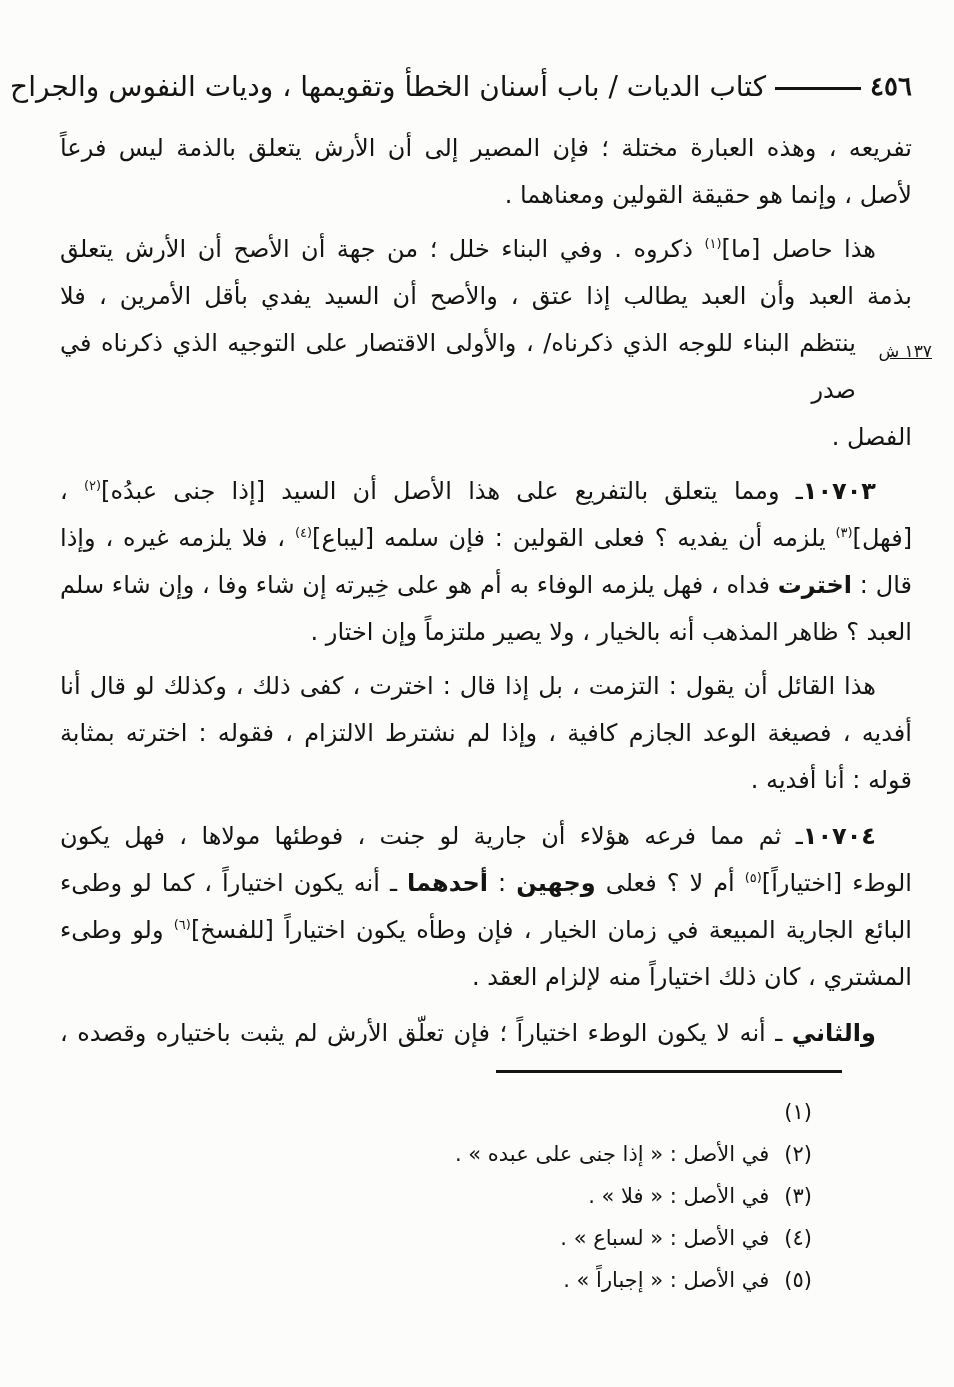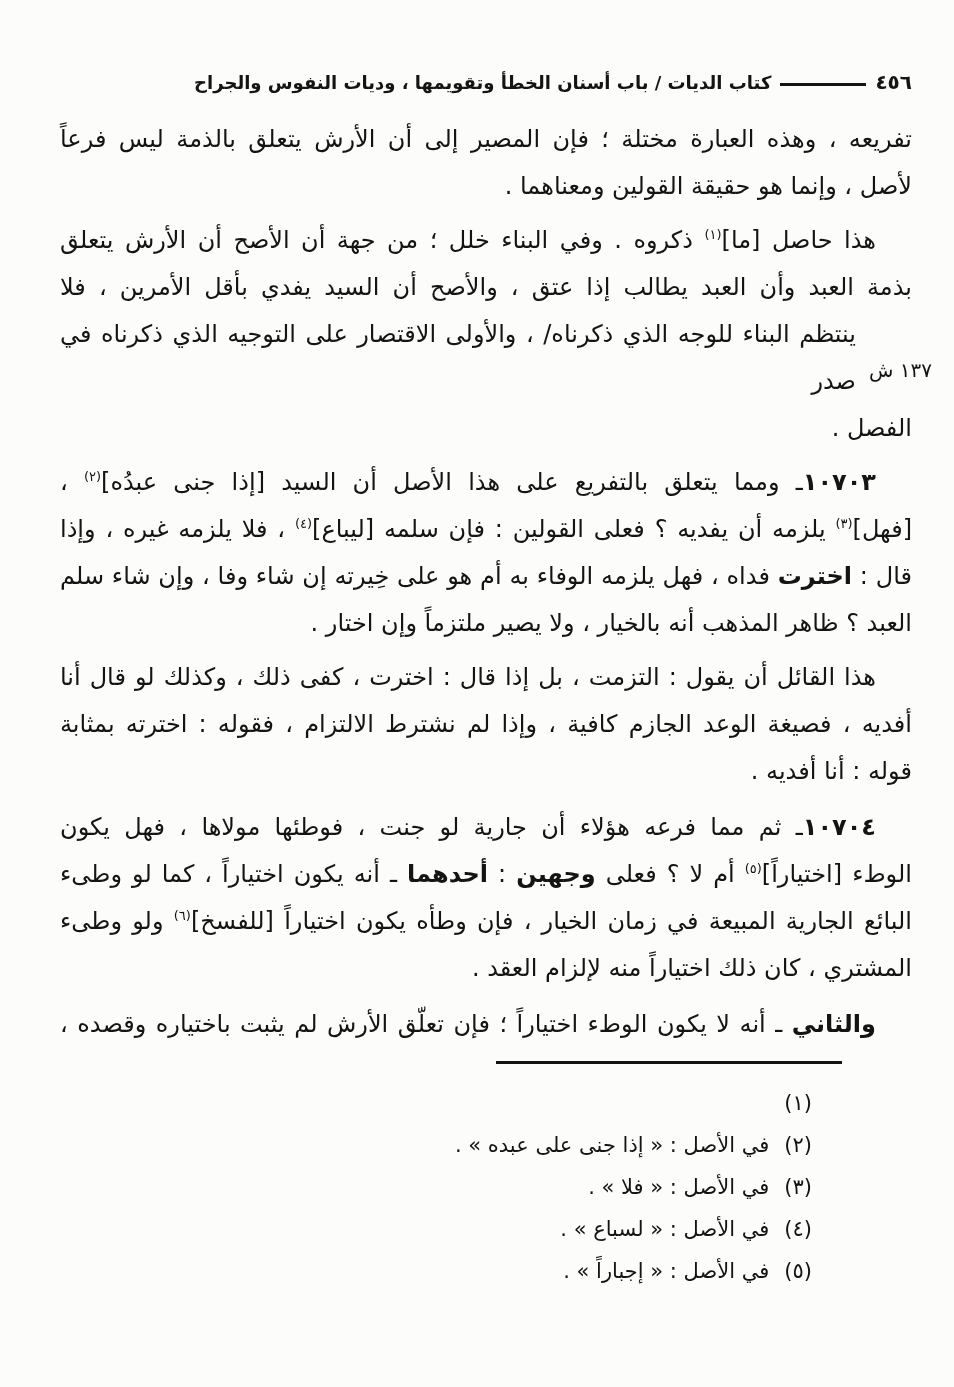--- a/index.html
+++ b/index.html
@@ -13,24 +13,24 @@
     overflow:hidden;
   }
   
   .header{
     margin:70px 42px 0 56px;
     direction:rtl;
     display:flex;
     align-items:center;
     gap:9px;
   }
-  .pnum{font-size:20px;font-weight:700;letter-spacing:1px;white-space:nowrap;}
+  .pnum{font-size:26px;font-weight:700;letter-spacing:1px;white-space:nowrap;font-family:Liberation Serif, serif;}
   .hrule{flex:0 0 86px;height:3px;background:#141414;margin-top:4px;}
   .htitle{
-    font-size:18px;font-weight:700;white-space:nowrap;
+    font-size:28px;font-weight:400;white-space:nowrap;
     letter-spacing:-0.2px;
   }
   
   .body{
     margin:22px 42px 0 60px;
     direction:rtl;
     font-size:24px;
   }
   .para{margin:0 0 7px 0;}
   .para.sp{margin-top:9px;}
@@ -40,25 +40,26 @@
     text-align:justify;
     text-align-last:justify;
   }
   .line.last{text-align-last:right;}
   .line.note-room{padding-right:56px;}
   .bold{font-weight:700;}
   .sup{font-size:13px;line-height:0;vertical-align:9px;}
   
   .mnote{
     position:absolute;
-    top:358px;right:22px;
-    font-size:20px;
+    top:341px;right:22px;
+    font-size:17px;
     direction:ltr;
     unicode-bidi:bidi-override;
     white-space:nowrap;
+    text-decoration:underline;
   }
   
   .fsep{
     width:346px;height:3px;background:#141414;
     margin:13px 112px 0 auto;
   }
   .footnotes{
     margin:18px 142px 0 60px;
     direction:rtl;
     font-size:21px;

